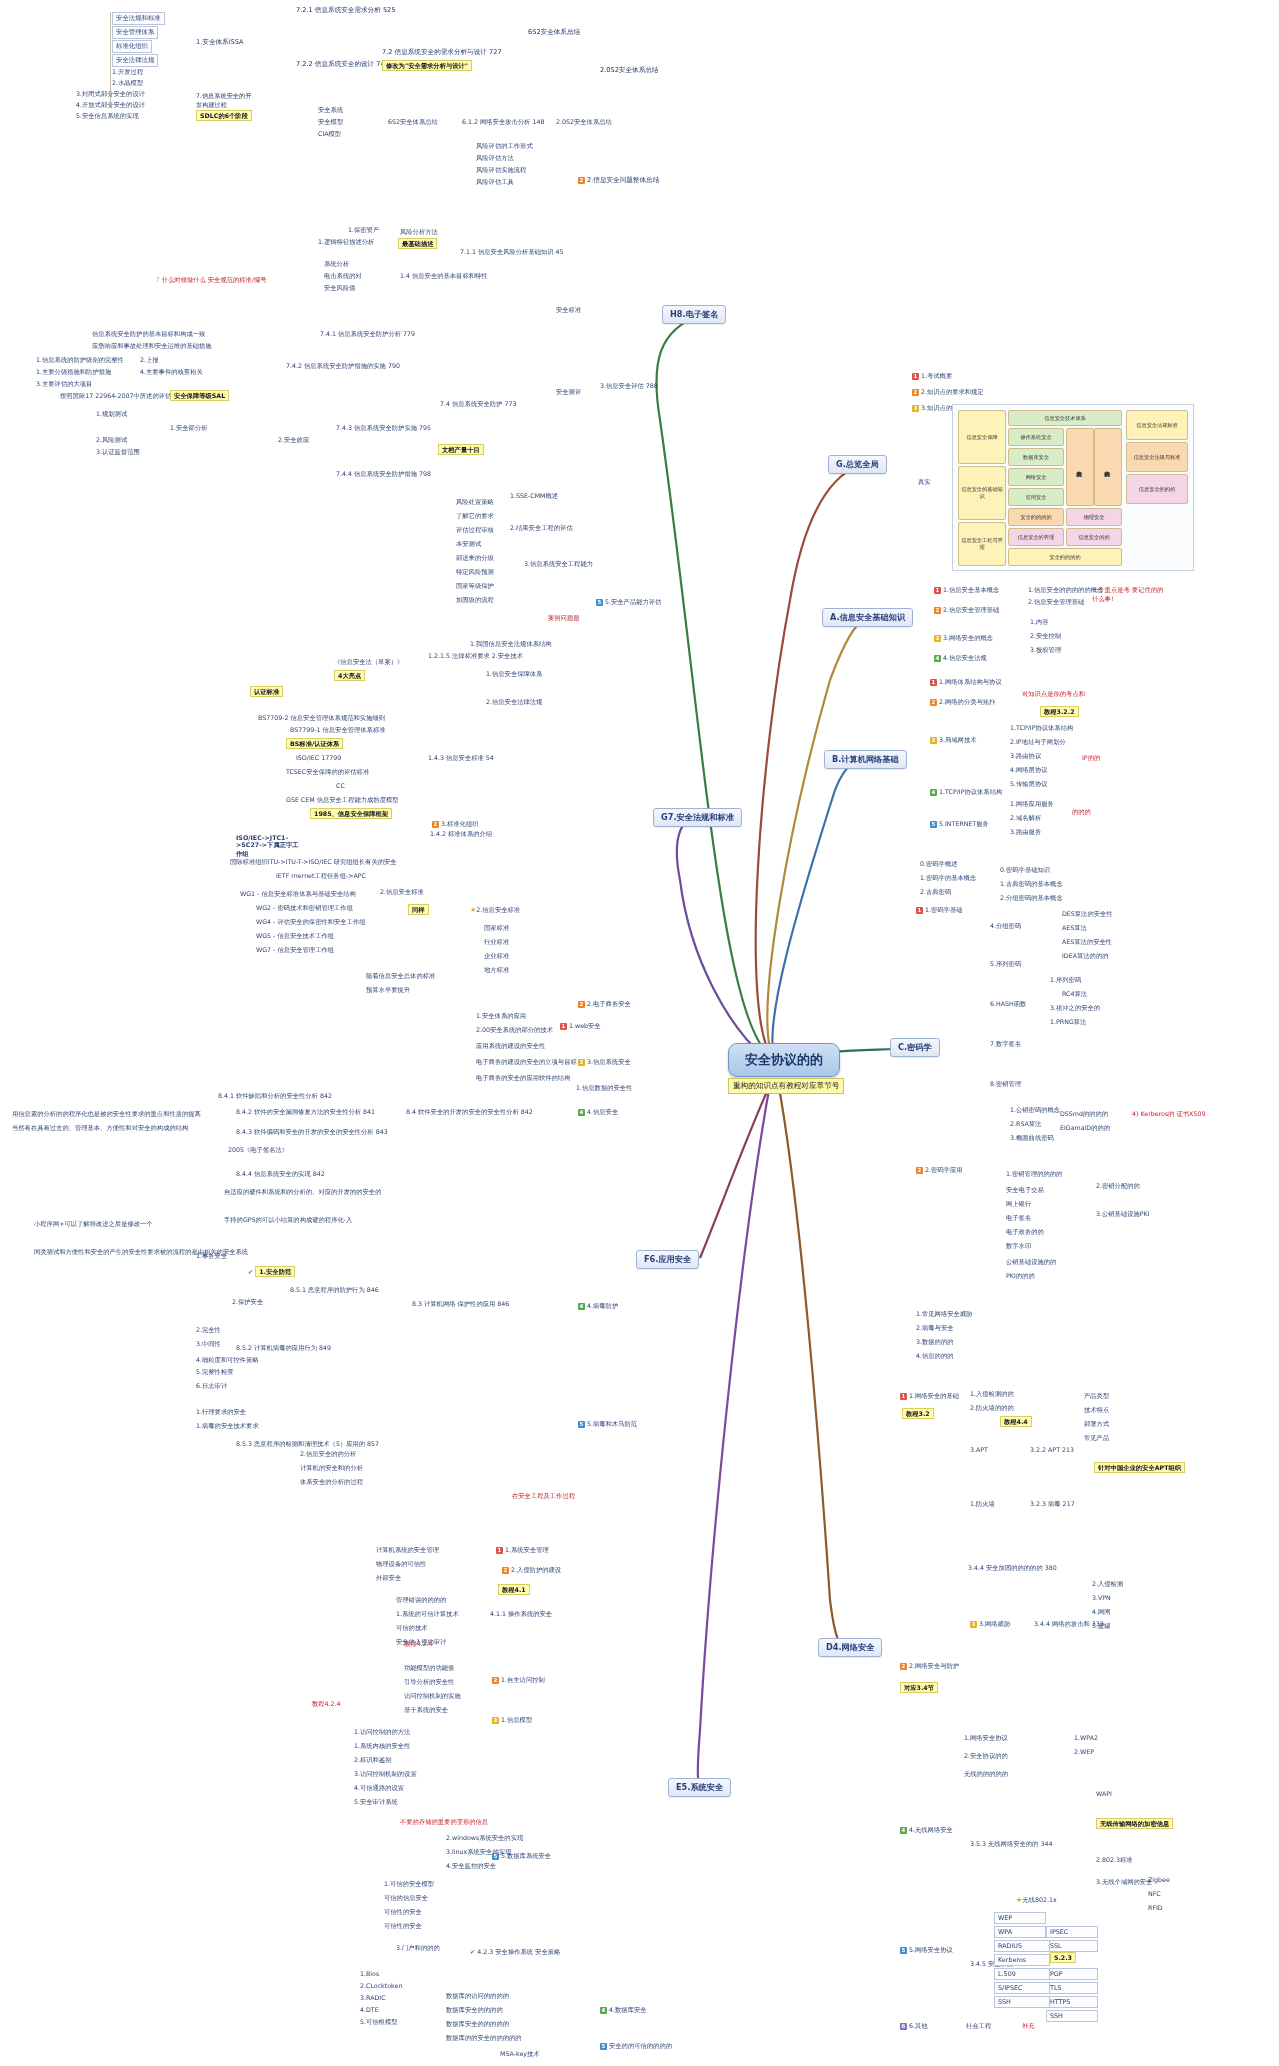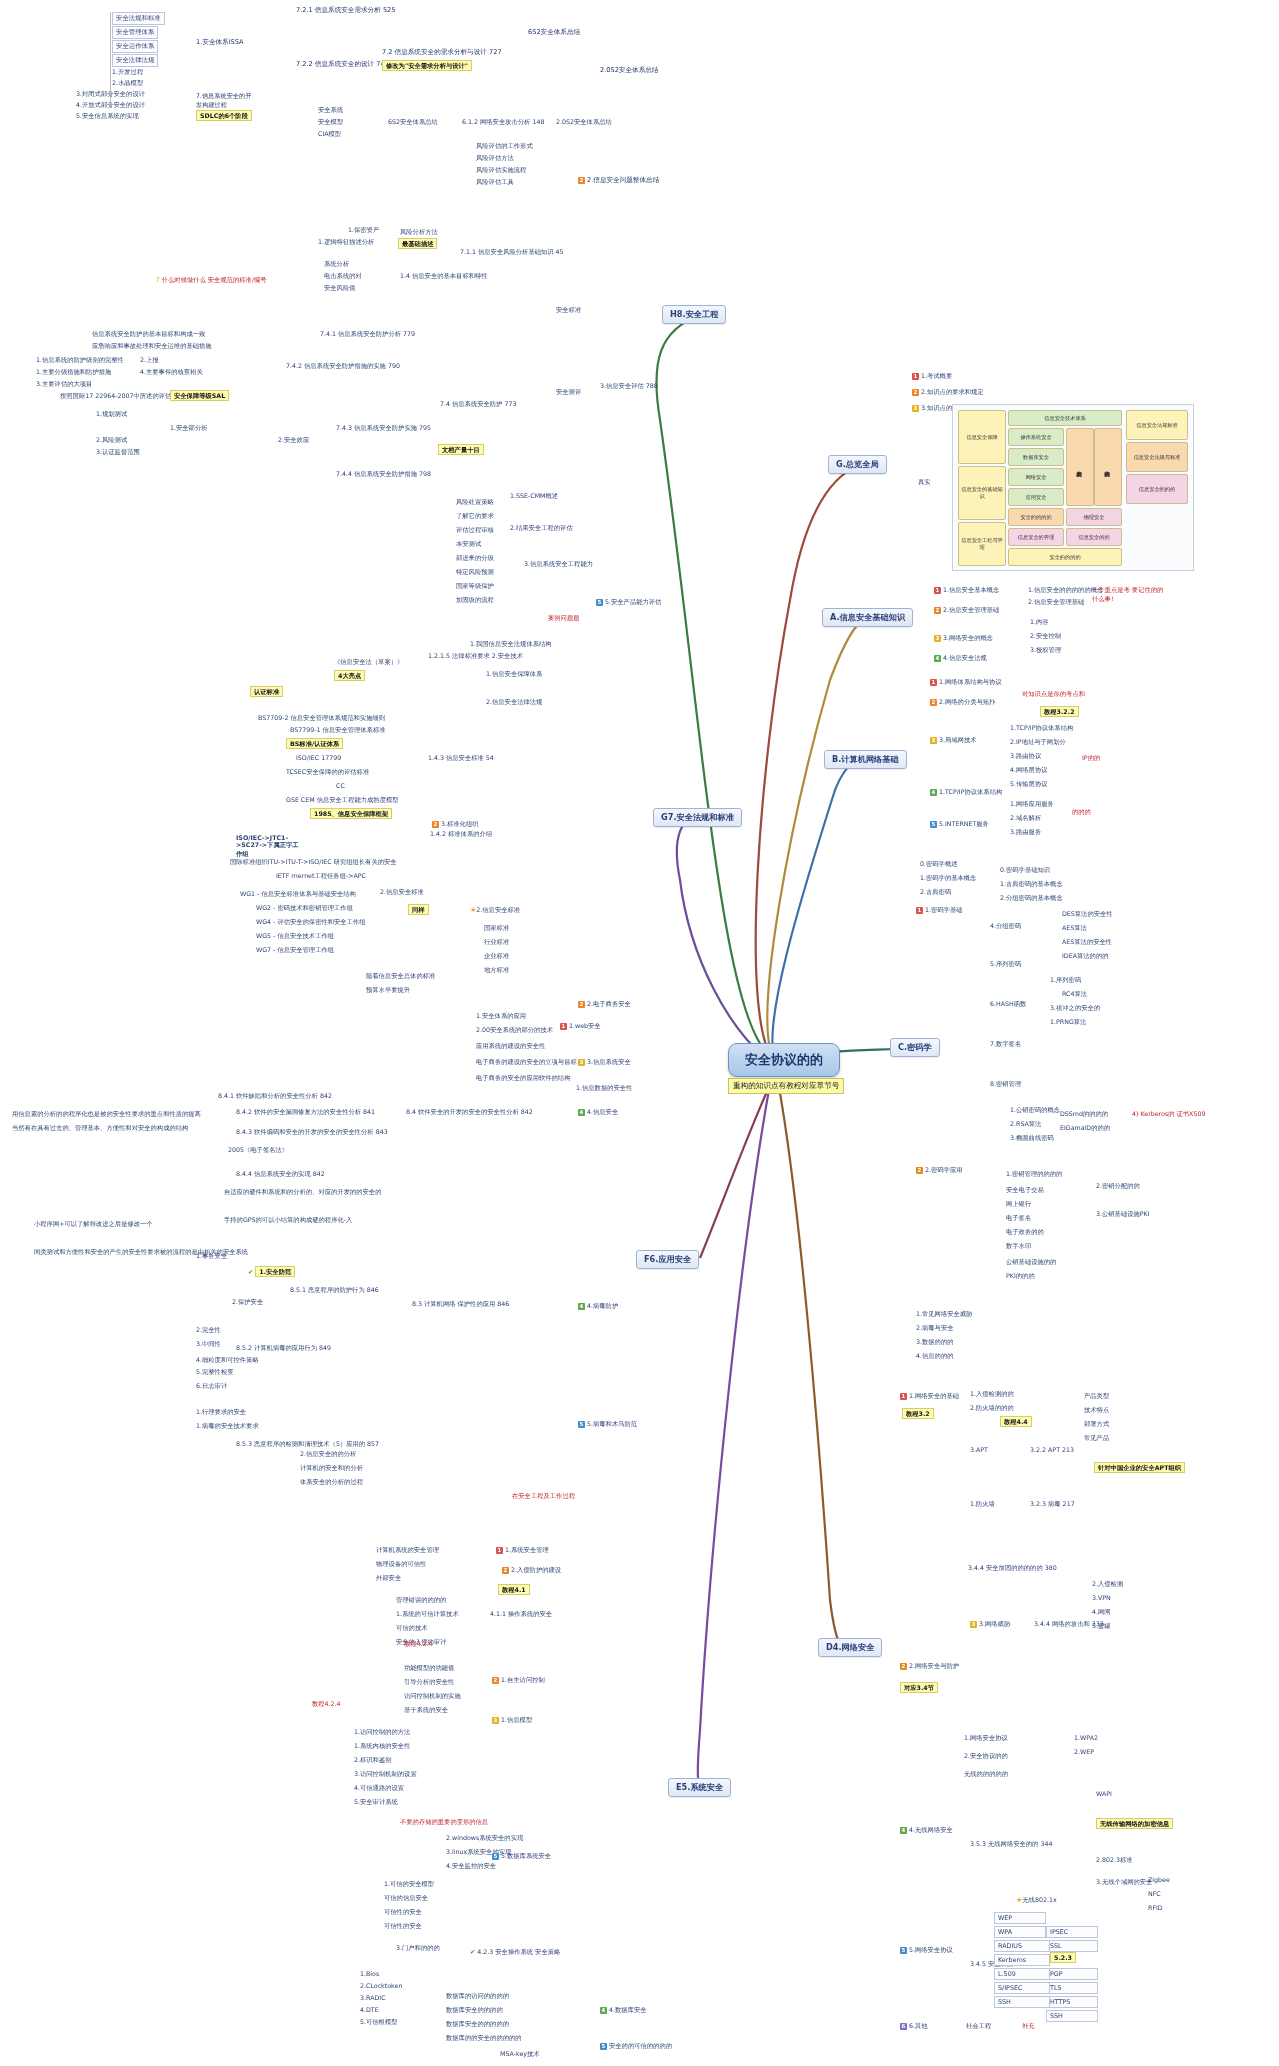--- a/index.html
+++ b/index.html
@@ -62,34 +62,34 @@
       <path d="M790,1055 C840,1050 880,1050 912,1048" stroke="#2f6e63"></path>
       <path d="M772,1080 C745,1140 720,1210 700,1258" stroke="#8a3c52"></path>
       <path d="M778,1082 C800,1200 820,1450 830,1600 C835,1640 840,1648 848,1650" stroke="#8d5a2b"></path>
       <path d="M770,1084 C740,1250 710,1550 700,1730 C696,1780 698,1786 702,1790" stroke="#7b4a9e"></path>
     </g>
   </svg>
 
   <div class="center" style="left:728px;top:1043px;">安全协议的的</div>
   <div class="centernote" style="left:728px;top:1078px;">重构的知识点有教程对应章节号</div>
 
-  <div class="branch" style="left:662px;top:305px;">H8.安全工程</div>
+  <div class="branch" style="left:662px;top:305px;">H8.电子签名</div>
   <div class="branch" style="left:828px;top:455px;">G.总览全局</div>
   <div class="branch" style="left:822px;top:608px;">A.信息安全基础知识</div>
   <div class="branch" style="left:824px;top:750px;">B.计算机网络基础</div>
   <div class="branch" style="left:653px;top:808px;">G7.安全法规和标准</div>
   <div class="branch" style="left:890px;top:1038px;">C.密码学</div>
   <div class="branch" style="left:636px;top:1250px;">F6.应用安全</div>
   <div class="branch" style="left:818px;top:1638px;">D4.网络安全</div>
   <div class="branch" style="left:668px;top:1778px;">E5.系统安全</div>
 
   <div class="vline" style="left:110px;top:12px;height:96px;"></div>
   <div class="leafbox" style="left:112px;top:12px;">安全法规和标准</div>
   <div class="leafbox" style="left:112px;top:26px;">安全管理体系</div>
-  <div class="leafbox" style="left:112px;top:40px;">安全运作体系</div>
+  <div class="leafbox" style="left:112px;top:40px;">标准化组织</div>
   <div class="leafbox" style="left:112px;top:54px;">安全法律法规</div>
   <div class="plain" style="left:112px;top:68px;">1.开发过程</div>
   <div class="plain" style="left:112px;top:79px;">2.水晶模型</div>
   <div class="plain" style="left:76px;top:90px;">3.封闭式部分安全的设计</div>
   <div class="plain" style="left:76px;top:101px;">4.开放式部分安全的设计</div>
   <div class="plain" style="left:76px;top:112px;">5.安全信息系统的实现</div>
 
   <div class="sub" style="left:196px;top:38px;">1.安全体系ISSA</div>
   <div class="sub" style="left:196px;top:92px;width:58px;white-space:normal;font-size:6.2px;">7.信息系统安全的开发构建过程</div>
   <div class="plain" style="left:196px;top:112px;">

